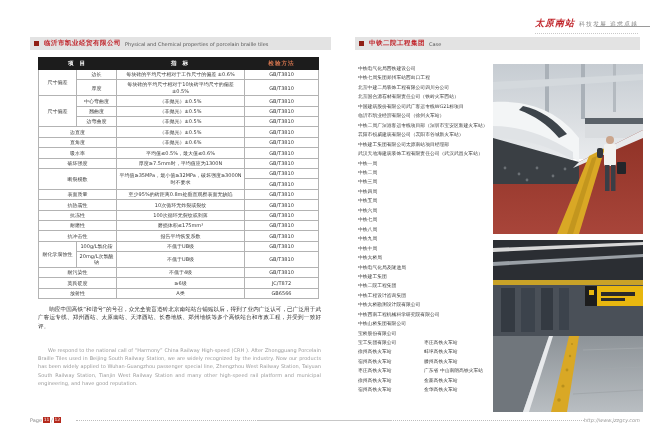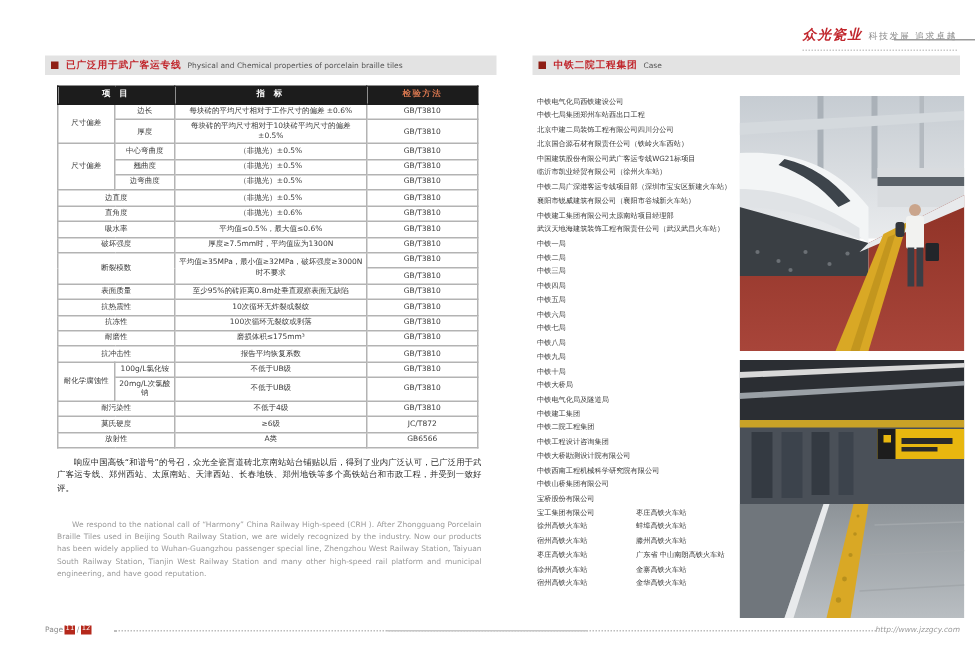--- a/index.html
+++ b/index.html
@@ -53,27 +53,27 @@
   .footer .pg .num{display:inline-block;min-width:6px;height:6px;line-height:6px;background:#b5291c;
          color:#fff;font-size:4.5px;text-align:center;margin:0 1px;padding:0 .5px;}
   .footer .leader{position:absolute;left:76px;right:66px;top:6px;border-top:1px dotted #bdbdbd;}
   .footer .leader-solid{position:absolute;left:258px;width:134px;top:6px;height:1px;background:#c7c7c7;}
   .footer .url{position:absolute;right:10px;top:3px;font-style:italic;color:#9a9a9a;font-size:5px;}
 </style>
 </head>
 <body>
 
 <div class="logo">
-  <span class="mark">众光瓷业</span><span class="tagline">科技发展 追求卓越</span>
+  <span class="mark">太原南站</span><span class="tagline">科技发展 追求卓越</span>
 </div>
 <div class="logo-rule"></div>
 
 <div class="secbar" id="sec-left">
   <span class="sq"></span>
-  <span class="zh">已广泛用于武广客运专线</span>
+  <span class="zh">临沂市凯业经贸有限公司</span>
   <span class="en">Physical and Chemical properties of porcelain braille tiles</span>
 </div>
 
 <div class="secbar" id="sec-right">
   <span class="sq"></span>
   <span class="zh">中铁二院工程集团</span>
   <span class="en">Case</span>
 </div>
 
 <table class="spec-table">

